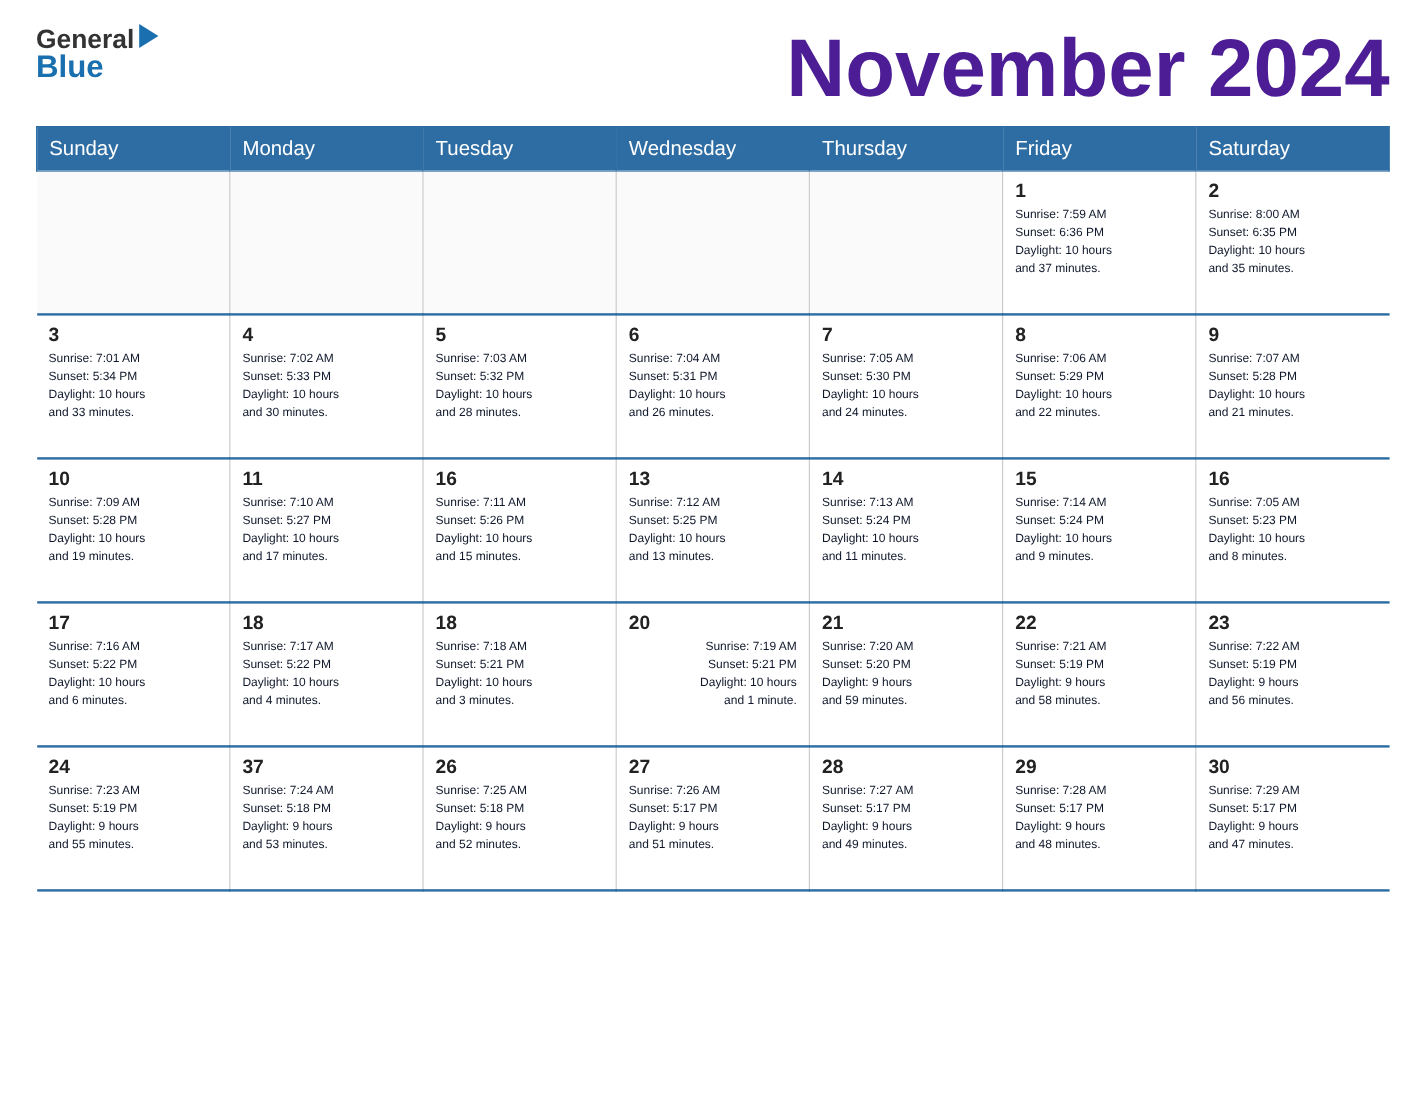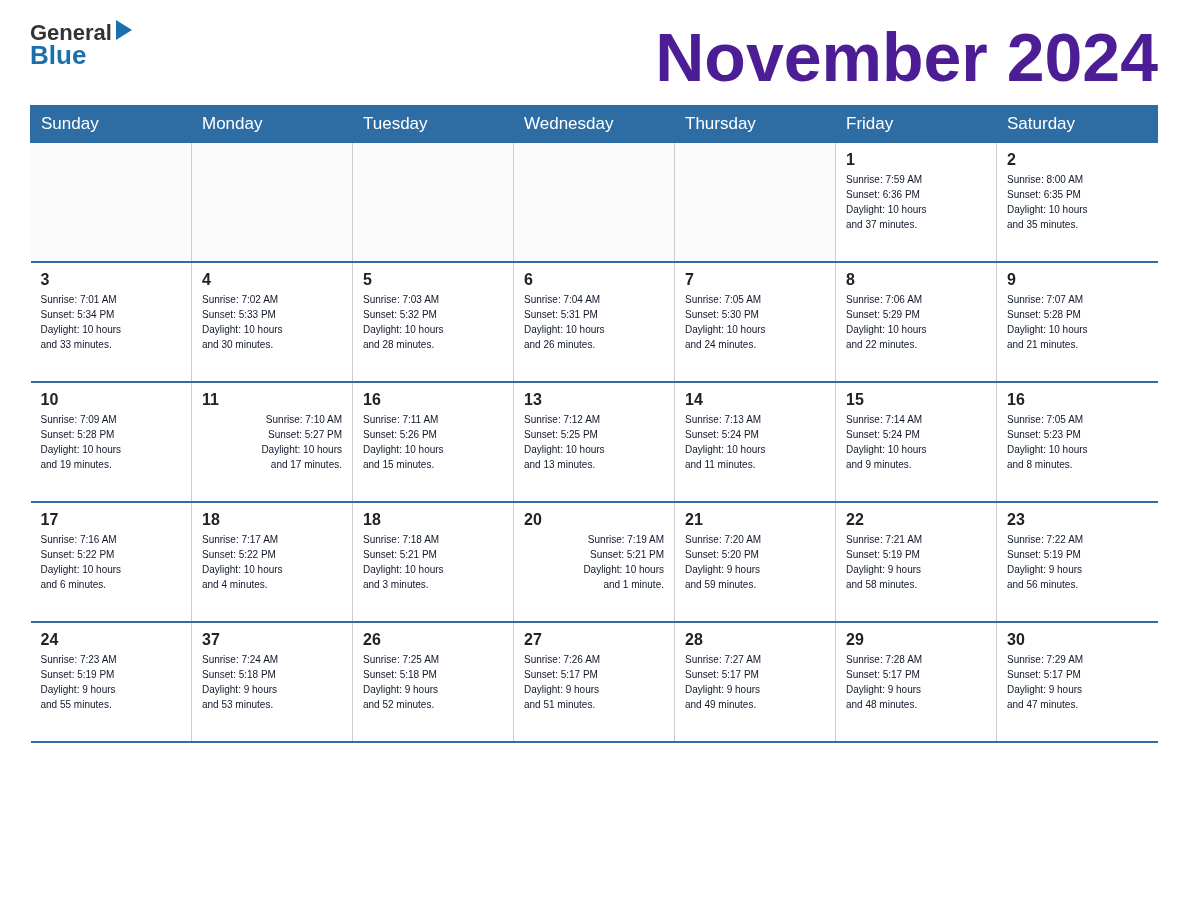--- a/index.html
+++ b/index.html
@@ -199,21 +199,21 @@
       <tr>
         <td>
           <span class="day-number">10</span>
           <div class="day-info" style="white-space: pre-line;">Sunrise: 7:09 AM
 Sunset: 5:28 PM
 Daylight: 10 hours
 and 19 minutes.</div>
         </td>
         <td>
           <span class="day-number">11</span>
-          <div class="day-info" style="white-space: pre-line; text-align: right;">Sunrise: 7:10 AM
+          <div class="day-info" style="white-space: pre-line;">Sunrise: 7:10 AM
 Sunset: 5:27 PM
 Daylight: 10 hours
 and 17 minutes.</div>
         </td>
         <td>
           <span class="day-number">16</span>
           <div class="day-info" style="white-space: pre-line;">Sunrise: 7:11 AM
 Sunset: 5:26 PM
 Daylight: 10 hours
 and 15 minutes.</div>

